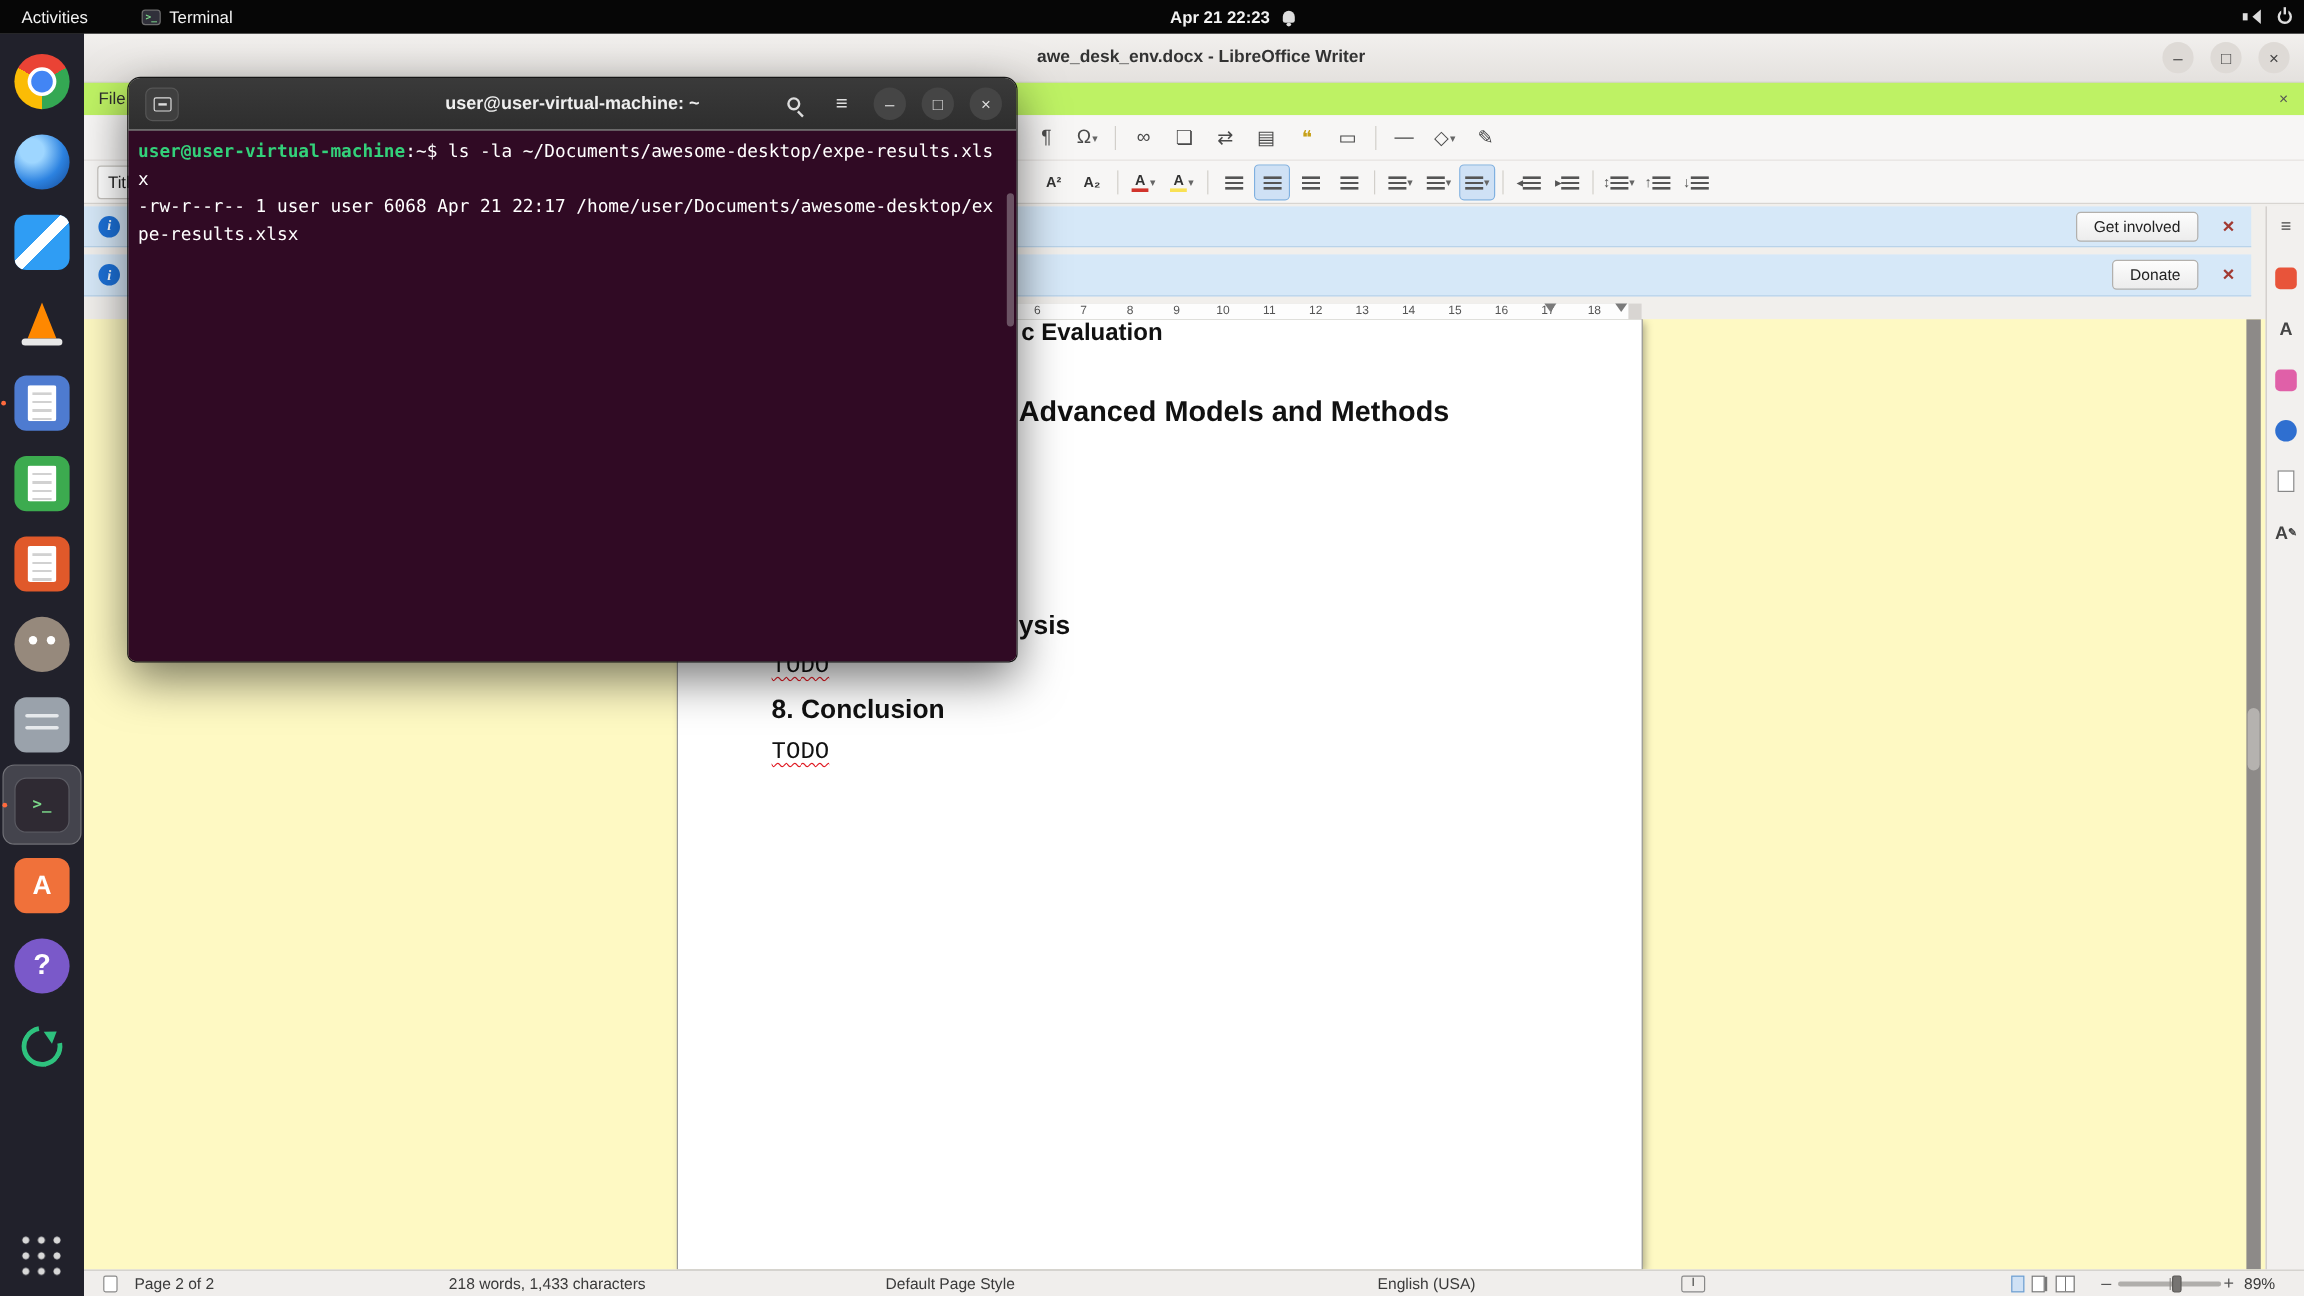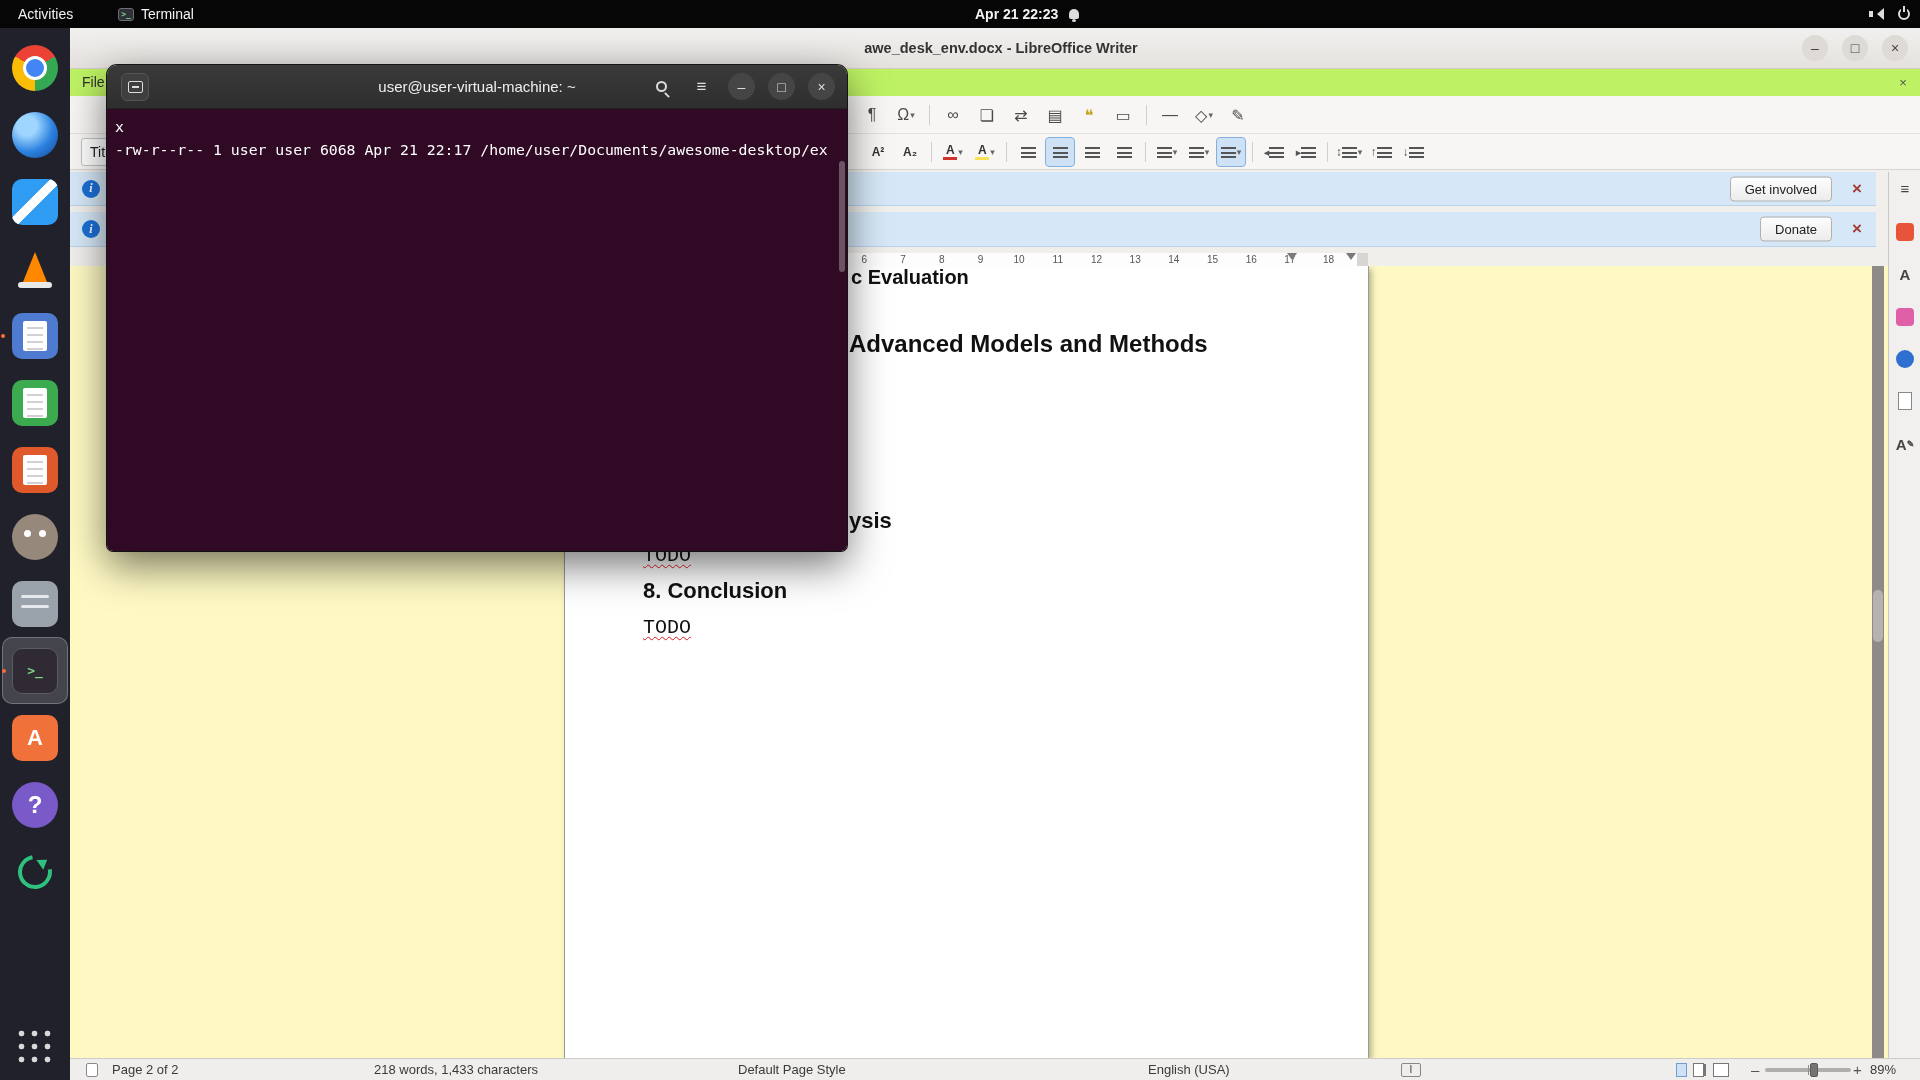--- a/index.html
+++ b/index.html
@@ -124,21 +124,21 @@
   .zminus { left:1681px; font-size:15px; color:#555; }
   .ztrack { position:absolute; left:1695px; top:9px; width:86px; height:4px; background:#b0aeab; border-radius:2px; }
   .ztrack::before { content:""; position:absolute; left:50%; top:-3px; width:1px; height:10px; background:#8f8d8a; }
   .zhandle { position:absolute; left:45px; top:-5px; width:8px; height:14px; background:#767472; border:1px solid #5c5a58; border-radius:2px; }
   .zplus { left:1783px; font-size:15px; color:#555; }
   .zval { left:1800px; }
 
   
   .terminal { position:absolute; left:107px; top:65px; width:740px; height:486px; z-index:40; border-radius:10px 10px 6px 6px; box-shadow:0 14px 40px rgba(0,0,0,0.55), 0 0 0 1px #1a1a1a; }
   .t-head { position:absolute; left:0; top:0; width:100%; height:44px; background:linear-gradient(#3a3a3a,#2e2e2e); border-radius:10px 10px 0 0; border-bottom:1px solid #222; }
-  .t-title { position:absolute; left:0; right:0; top:0; line-height:44px; text-align:center; color:#efefef; font-size:15px; font-weight:normal; }
+  .t-title { position:absolute; left:0; right:0; top:0; line-height:44px; text-align:center; color:#efefef; font-size:15px; font-weight:bold; }
   .t-btns { position:absolute; right:12px; top:8px; display:flex; gap:13px; align-items:center; }
   .t-circ { width:27px; height:27px; border-radius:50%; background:#454545; color:#ddd; font-size:14px; display:flex; align-items:center; justify-content:center; }
   .t-flat { background:transparent; }
   .mag { position:relative; width:11px; height:11px; border:2px solid #ddd; border-radius:50%; }
   .mag::after { content:""; position:absolute; left:8px; top:9px; width:2px; height:6px; background:#ddd; transform:rotate(-45deg); }
   .t-newtab { position:absolute; left:14px; top:8px; width:28px; height:28px; border-radius:6px; background:#3f3f3f; border:1px solid #555; display:flex; align-items:center; justify-content:center; }
   .nt-ic { position:relative; width:15px; height:12px; border:1px solid #ddd; border-radius:2px; }
   .nt-ic::after { content:""; position:absolute; left:3px; top:4px; width:7px; height:1.5px; background:#ddd; }
   .t-body { position:absolute; left:0; top:44px; width:100%; height:442px; background:#300a24; border-radius:0 0 6px 6px; padding:6px 4px 0 8px; font:14.8px "DejaVu Sans Mono",monospace; color:#ffffff; }
   .tl { line-height:23px; white-space:pre; }
@@ -449,17 +449,19 @@
         </button>
       <button class="t-circ t-flat">
           <span style="font-size:17px;">≡</span>
         </button>
       <button class="t-circ">–</button>
       <button class="t-circ">□</button>
       <button class="t-circ">×</button>
     </div>
   </div>
   <div class="t-body">
+    <div class="tl"><span class="g">user@user-virtual-machine</span><span class="w">:~$</span><span class="w"> ls -la ~/Documents/awesome-desktop/expe-results.xls</span></div>
     <div class="tl"><span class="w">x</span></div>
     <div class="tl"><span class="w">-rw-r--r-- 1 user user 6068 Apr 21 22:17 /home/user/Documents/awesome-desktop/ex</span></div>
+    <div class="tl"><span class="w">pe-results.xlsx</span></div>
     <div class="t-scroll"></div>
   </div>
 </div>
 
 </body></html>

